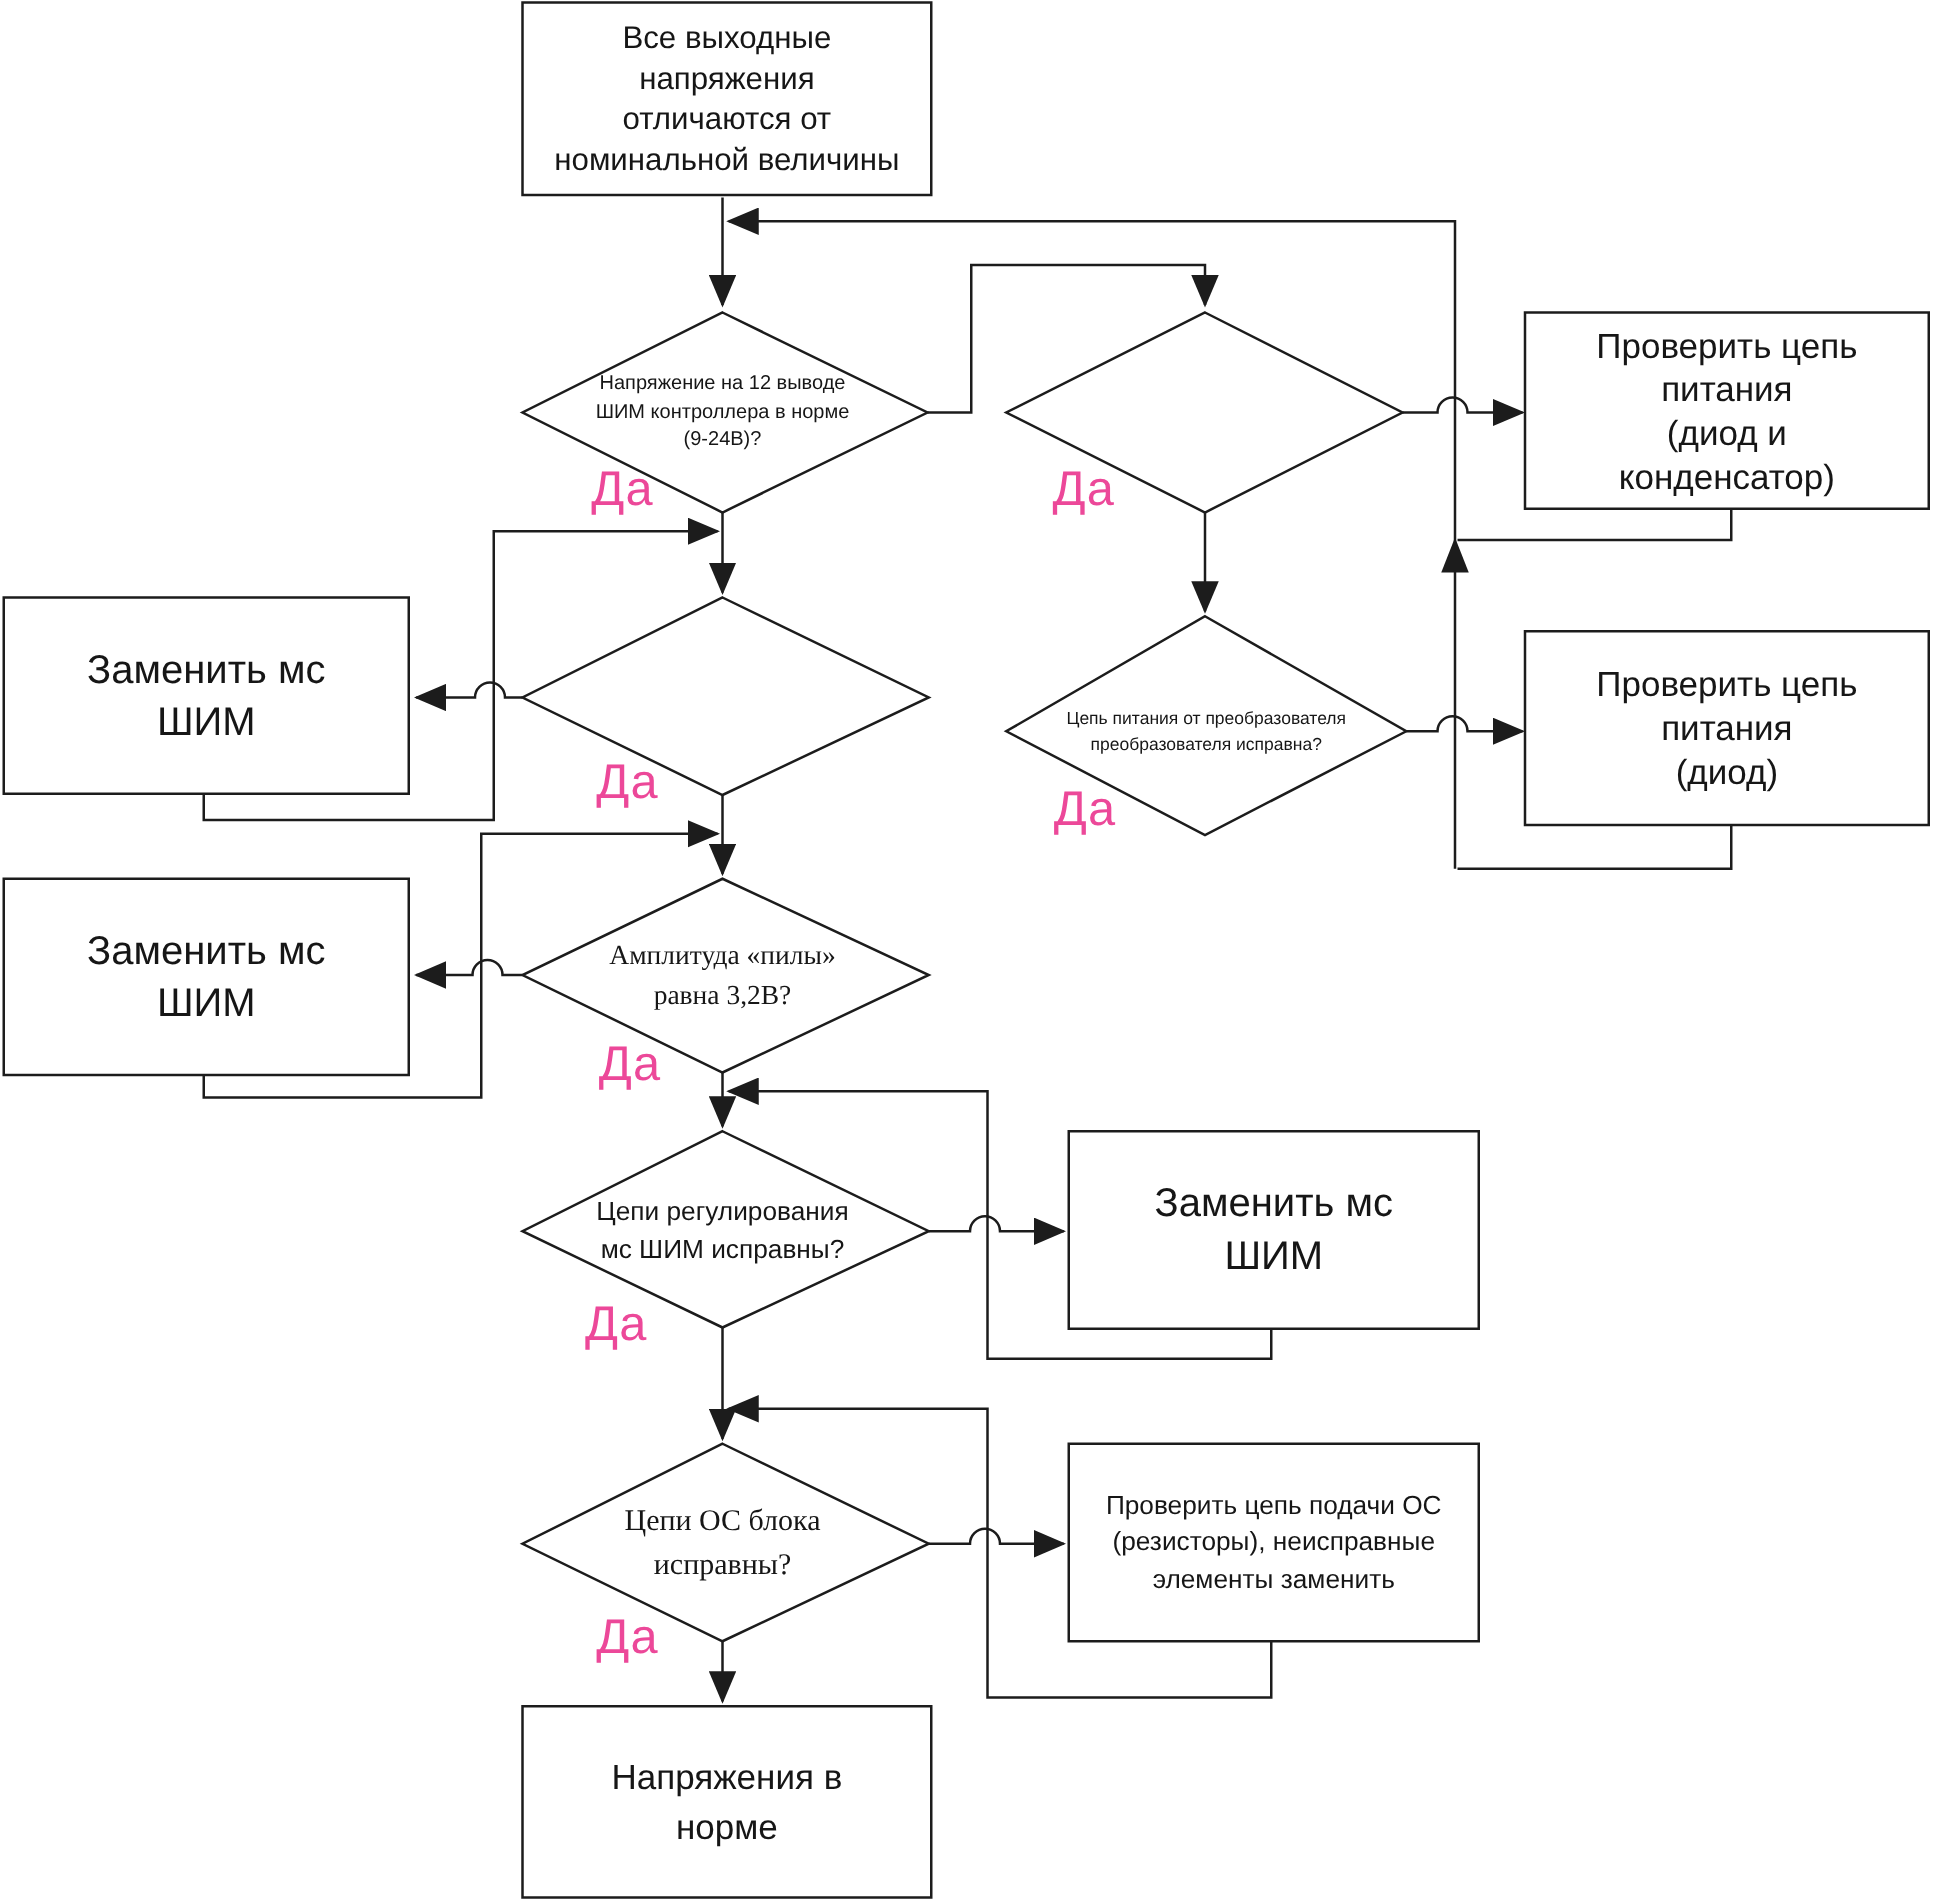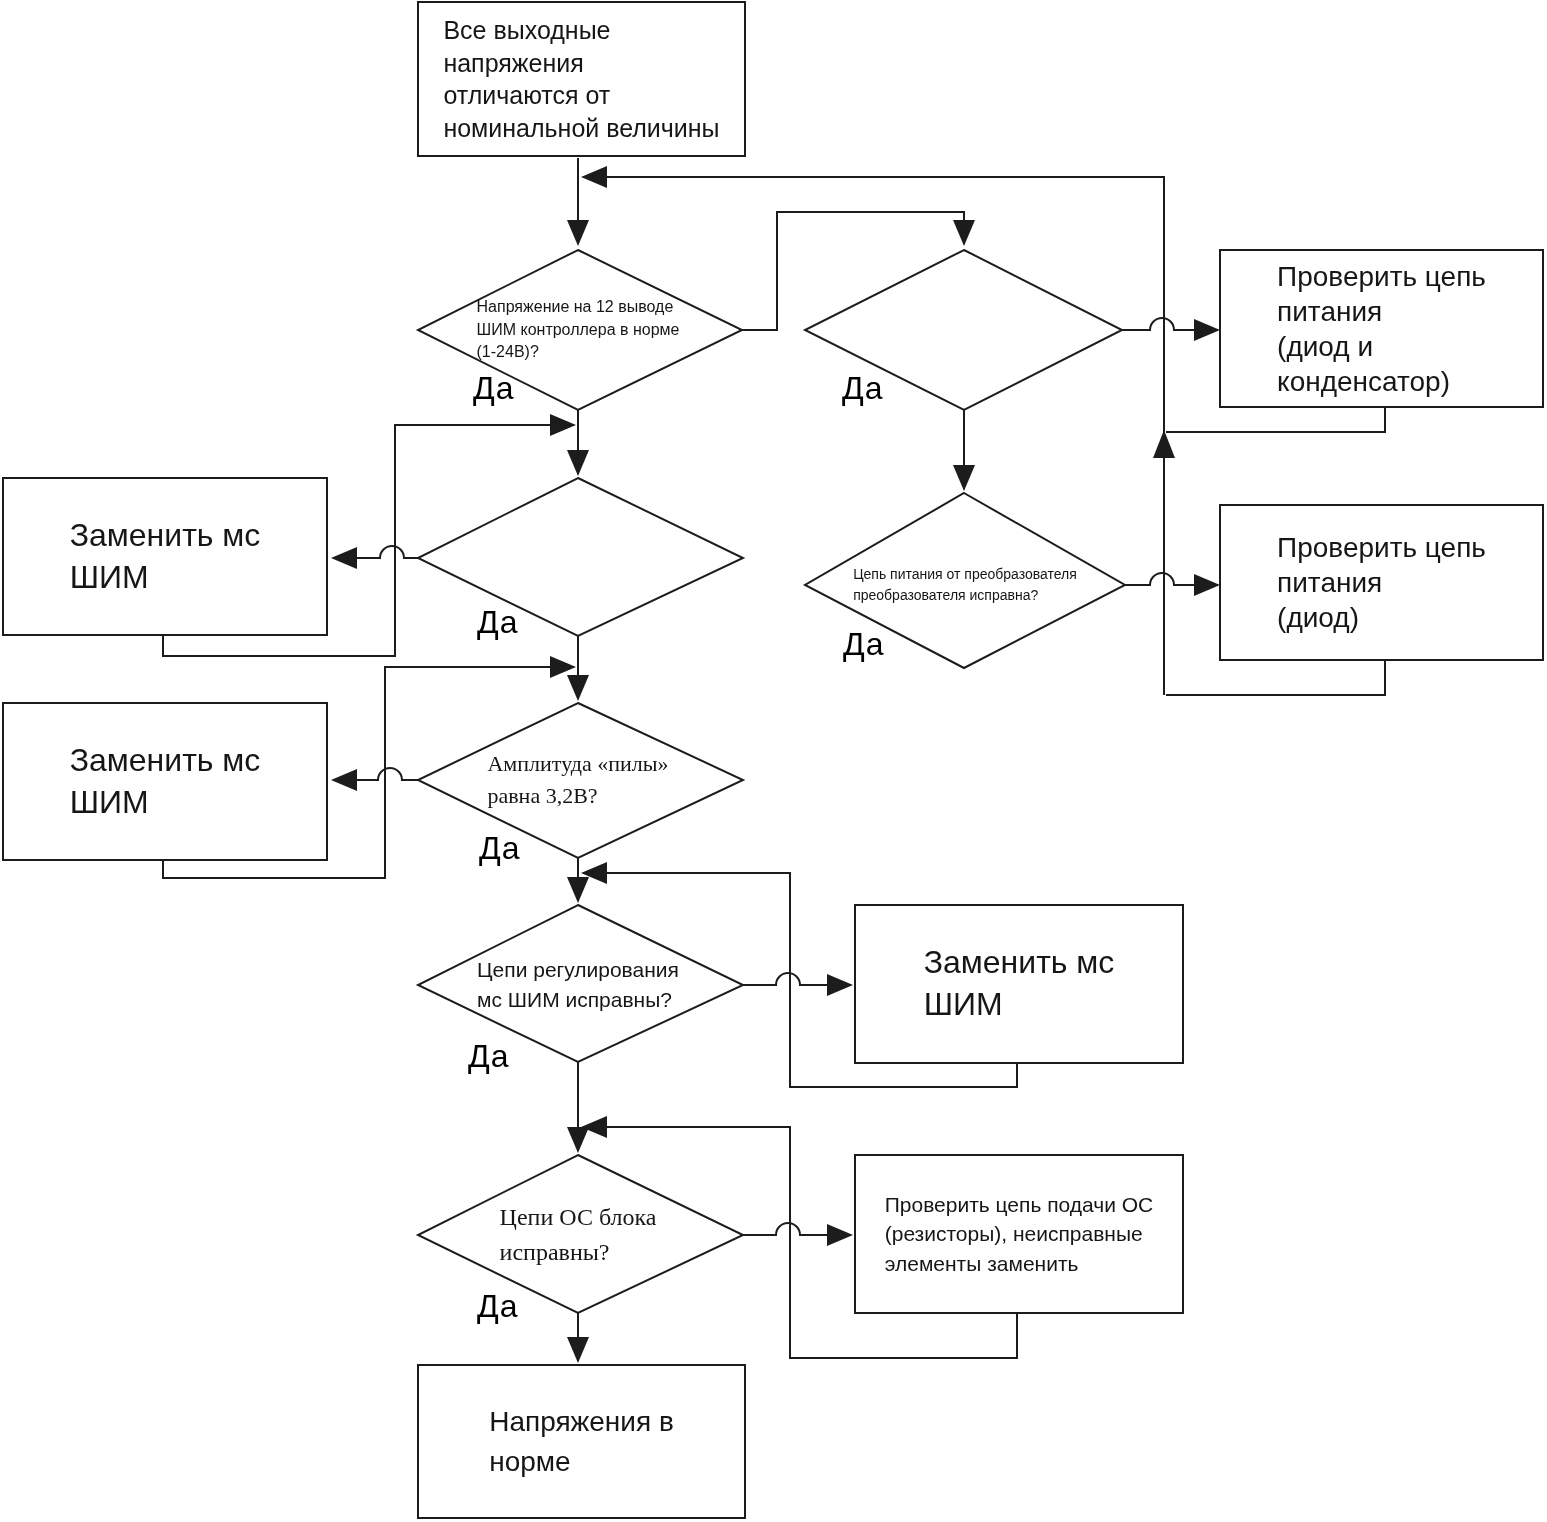--- a/index.html
+++ b/index.html
@@ -11,30 +11,30 @@
     font-family:"Liberation Sans", sans-serif;
     color:#111;
     overflow:hidden;
   }
   .canvas svg{position:absolute;left:0;top:0;}
   .lbl{
     position:absolute;
     display:flex;
     align-items:center;
     justify-content:center;
-    text-align:left;
+    text-align:center;
     white-space:pre-line;
     color:#161616;
     line-height:1.3;
     border-radius:15px;
   }
   .yes{
     position:absolute;
-    font-size:32px;
-    color:#000000;
+    font-size:39px;
+    color:#ec4899;
     letter-spacing:1px;
   }
 </style>
 </head>
 <body>
 
 <div class="canvas">
 
   <svg width="1547" height="1522" viewBox="0 0 1547 1522">
     <defs>
@@ -109,21 +109,21 @@
     </g>
   </svg>
 
   <div class="lbl" style="left:418px;top:2px;width:327px;height:154px;font-size:25px;">Все выходные
 напряжения
 отличаются от
 номинальной величины</div>
 
   <div class="lbl" style="left:428px;top:275px;width:300px;height:110px;font-size:16px;line-height:1.4;">Напряжение на 12 выводе
 ШИМ контроллера в норме
-(1-24В)?</div>
+(9-24В)?</div>
 
 
   <div class="lbl" style="left:1220px;top:250px;width:323px;height:157px;font-size:28px;line-height:1.25;">Проверить цепь
 питания
 (диод и
 конденсатор)</div>
 
   <div class="lbl" style="left:3px;top:478px;width:324px;height:157px;font-size:32px;line-height:1.3;">Заменить мс
 ШИМ</div>
 

